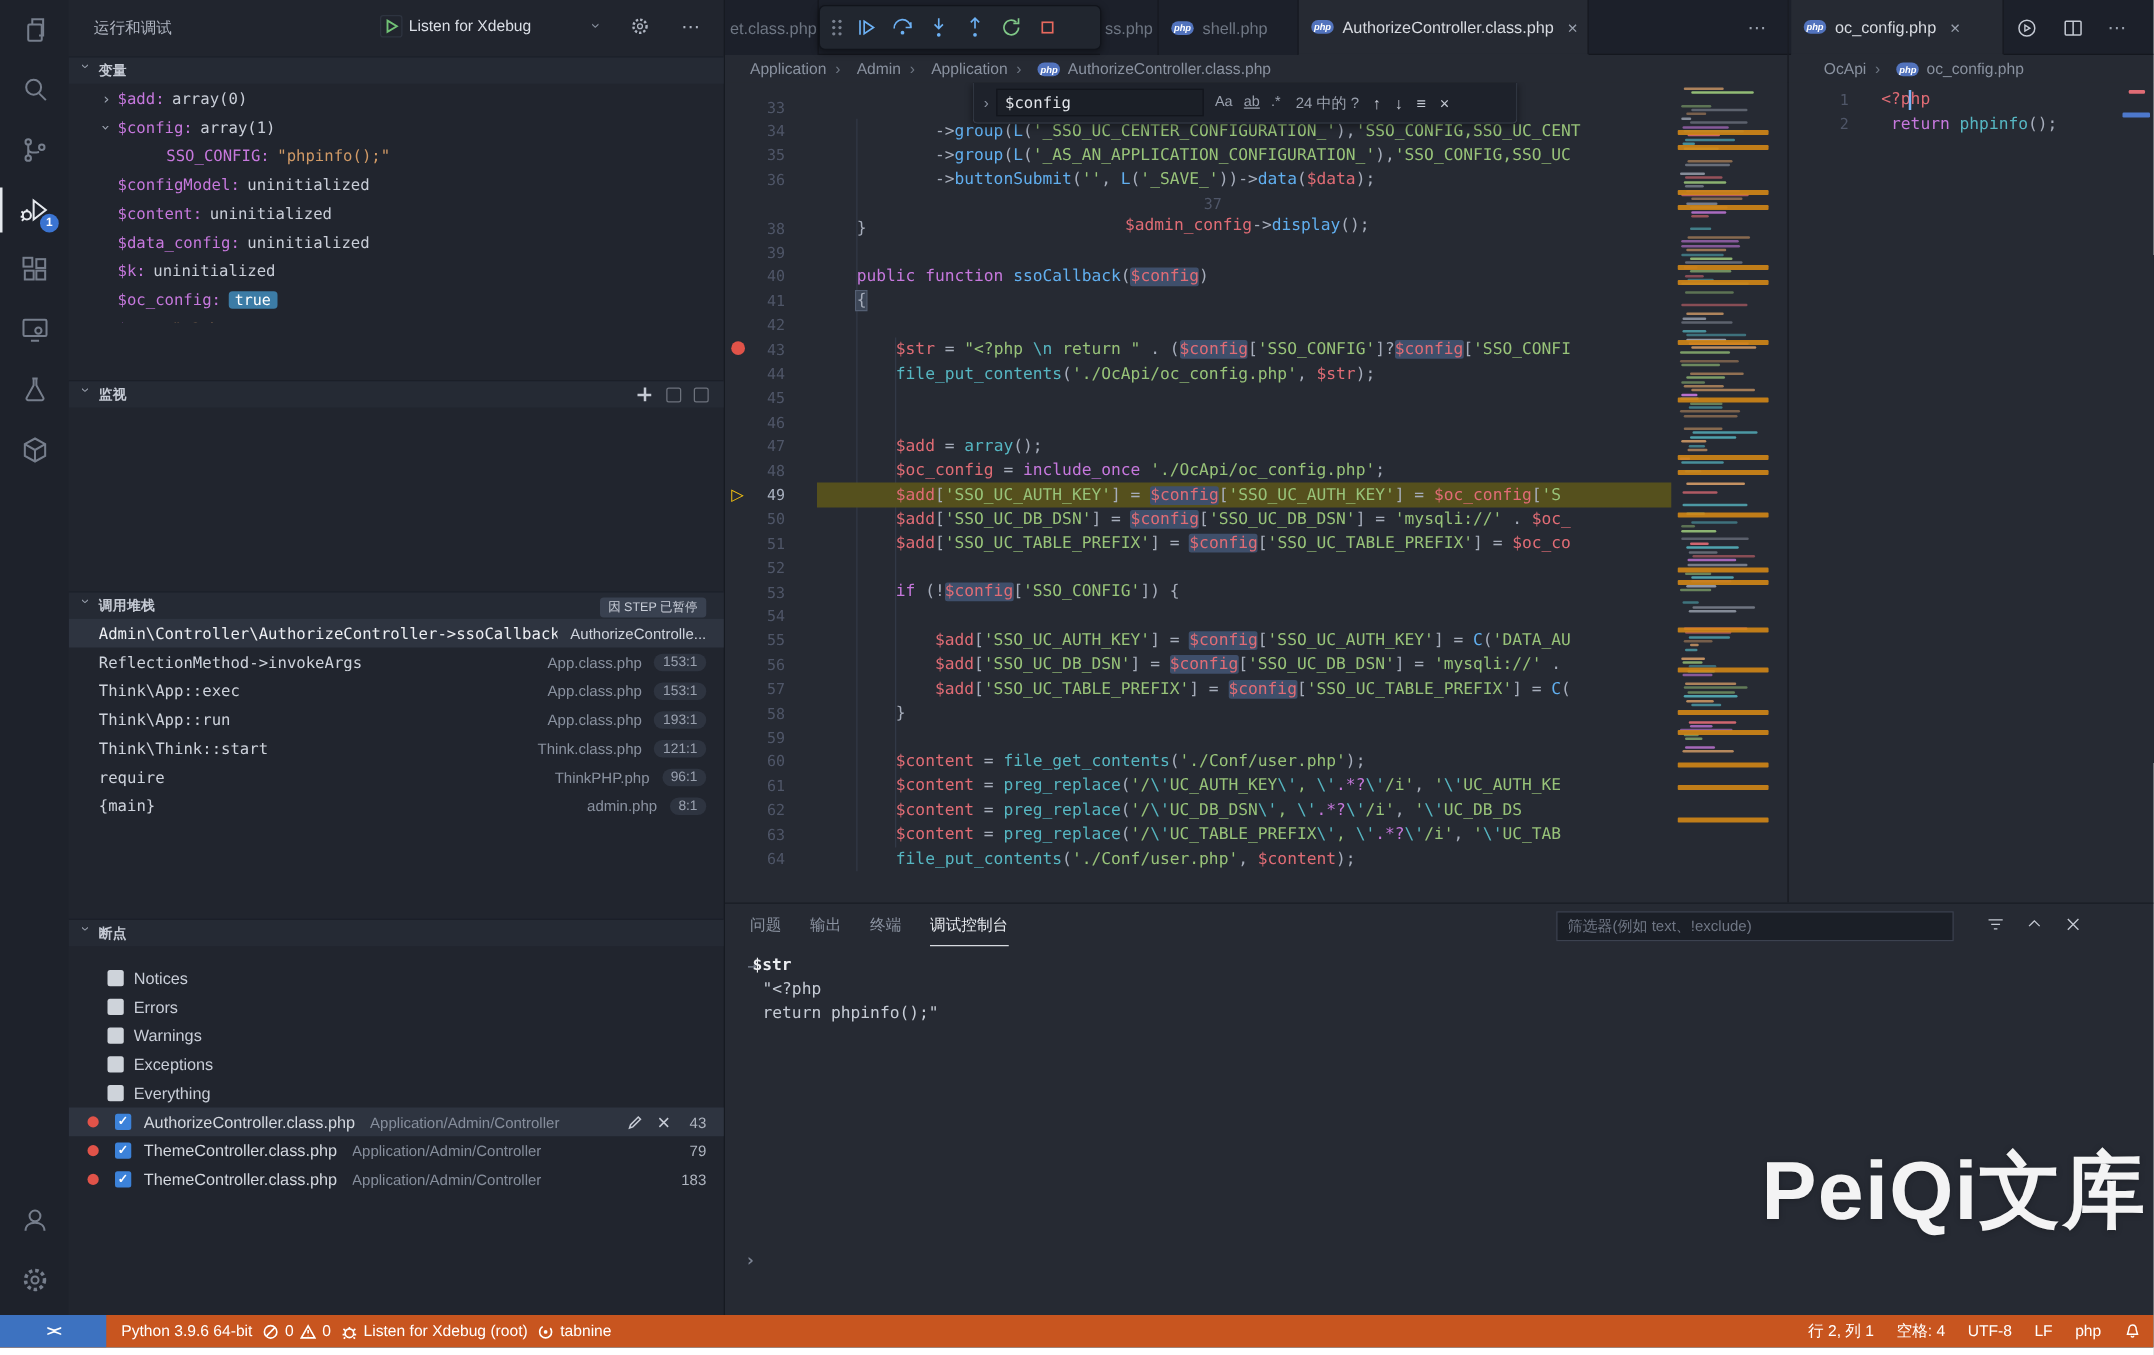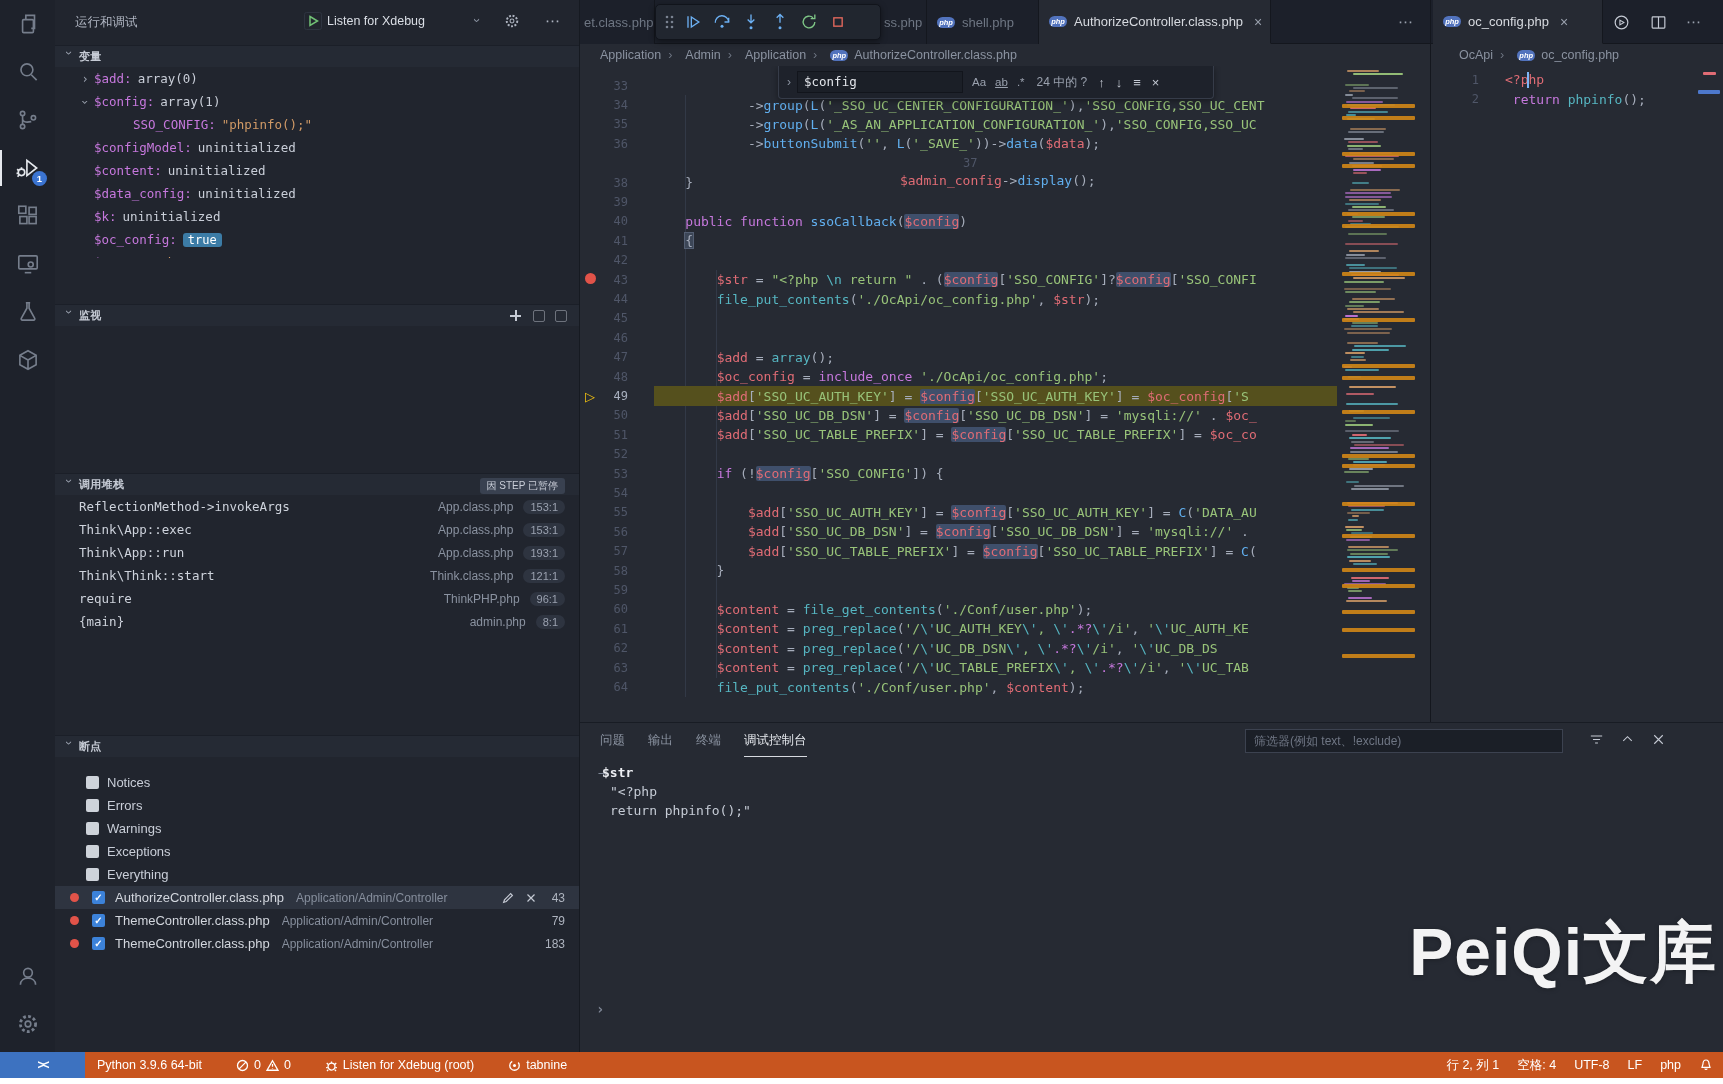--- a/index.html
+++ b/index.html
@@ -126,21 +126,21 @@
   .con-line{position:absolute;left:0;width:100%;height:19px;display:flex;align-items:center;font:13px "DejaVu Sans Mono",monospace;}
   .con-arrow{width:22px;padding-left:18px;color:#7d8594;font-size:12px;}
   .con-pad{padding-left:30px;}
   .tk-cw{color:#eceef2;font-weight:bold;}
   .tk-cg{color:#c6ccd6;}
   .con-prompt{position:absolute;left:16px;top:278px;color:#7d8594;font:bold 14px "DejaVu Sans Mono",monospace;}
 
   
   #statusbar{position:absolute;left:0;top:1052px;width:1723px;height:26px;background:#c8551f;color:#fff;font-size:12.5px;z-index:20;}
   .sb-remote{position:absolute;left:0;top:0;width:85px;height:26px;background:#3d72c0;display:flex;align-items:center;justify-content:center;font-weight:bold;letter-spacing:-2px;font-size:12px;}
-  .sb-left{position:absolute;left:97px;top:0;height:26px;display:flex;align-items:center;gap:34px;}
+  .sb-left{position:absolute;left:97px;top:0;height:26px;display:flex;align-items:center;gap:8px;}
   .sb-right{position:absolute;right:10px;top:0;height:26px;display:flex;align-items:center;gap:18px;}
   .sb-item{display:flex;align-items:center;gap:5px;white-space:nowrap;}
   .sb-item svg{stroke:#fff;fill:none;stroke-width:1.2;}
 
   #watermark{position:absolute;right:6px;top:908px;font-size:66px;font-weight:bold;color:rgba(255,255,255,.95);z-index:50;letter-spacing:1px;text-shadow:0 1px 5px rgba(0,0,0,.25);pointer-events:none;}
 </style>
 </head>
 <body>
 
 <div class="stage">
@@ -297,20 +297,24 @@
         <span class="wsq"></span>
       </span>
     </div>
 
     <div class="sect-h" style="top:473px;">
       <span class="schev">›</span>
       <span class="slabel">调用堆栈</span>
       <span class="badge-pill">因 STEP 已暂停</span>
     </div>
     <div id="stack-body">
+          <div class="srow frame sel">
+            <span class="fname">Admin\Controller\AuthorizeController-&gt;ssoCallback</span>
+            <span class="ffile">AuthorizeControlle...</span>
+          </div>
           <div class="srow frame">
             <span class="fname">ReflectionMethod-&gt;invokeArgs</span>
             <span class="ffile">App.class.php</span>
             <span class="floc">153:1</span>
           </div>
           <div class="srow frame">
             <span class="fname">Think\App::exec</span>
             <span class="ffile">App.class.php</span>
             <span class="floc">153:1</span>
           </div>

